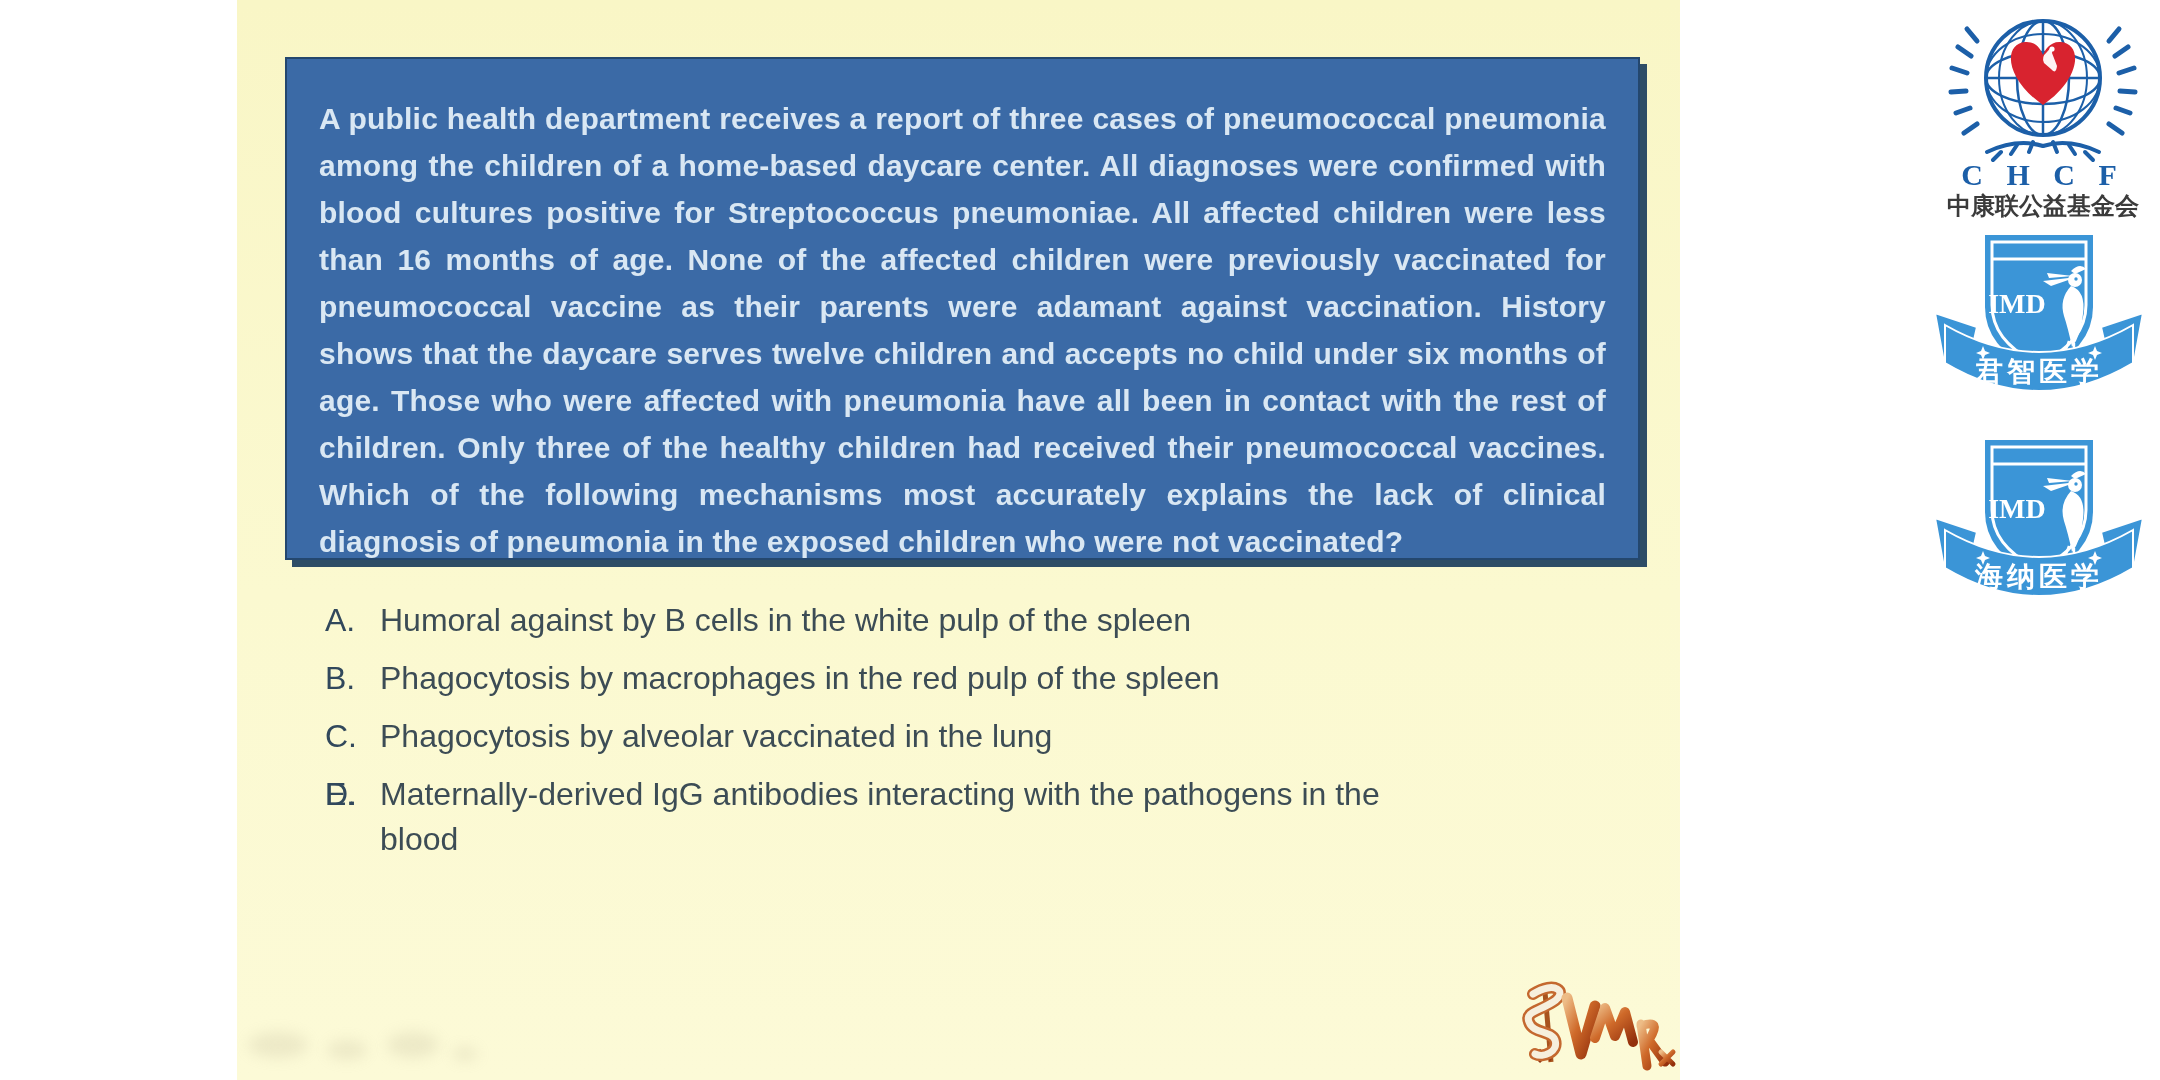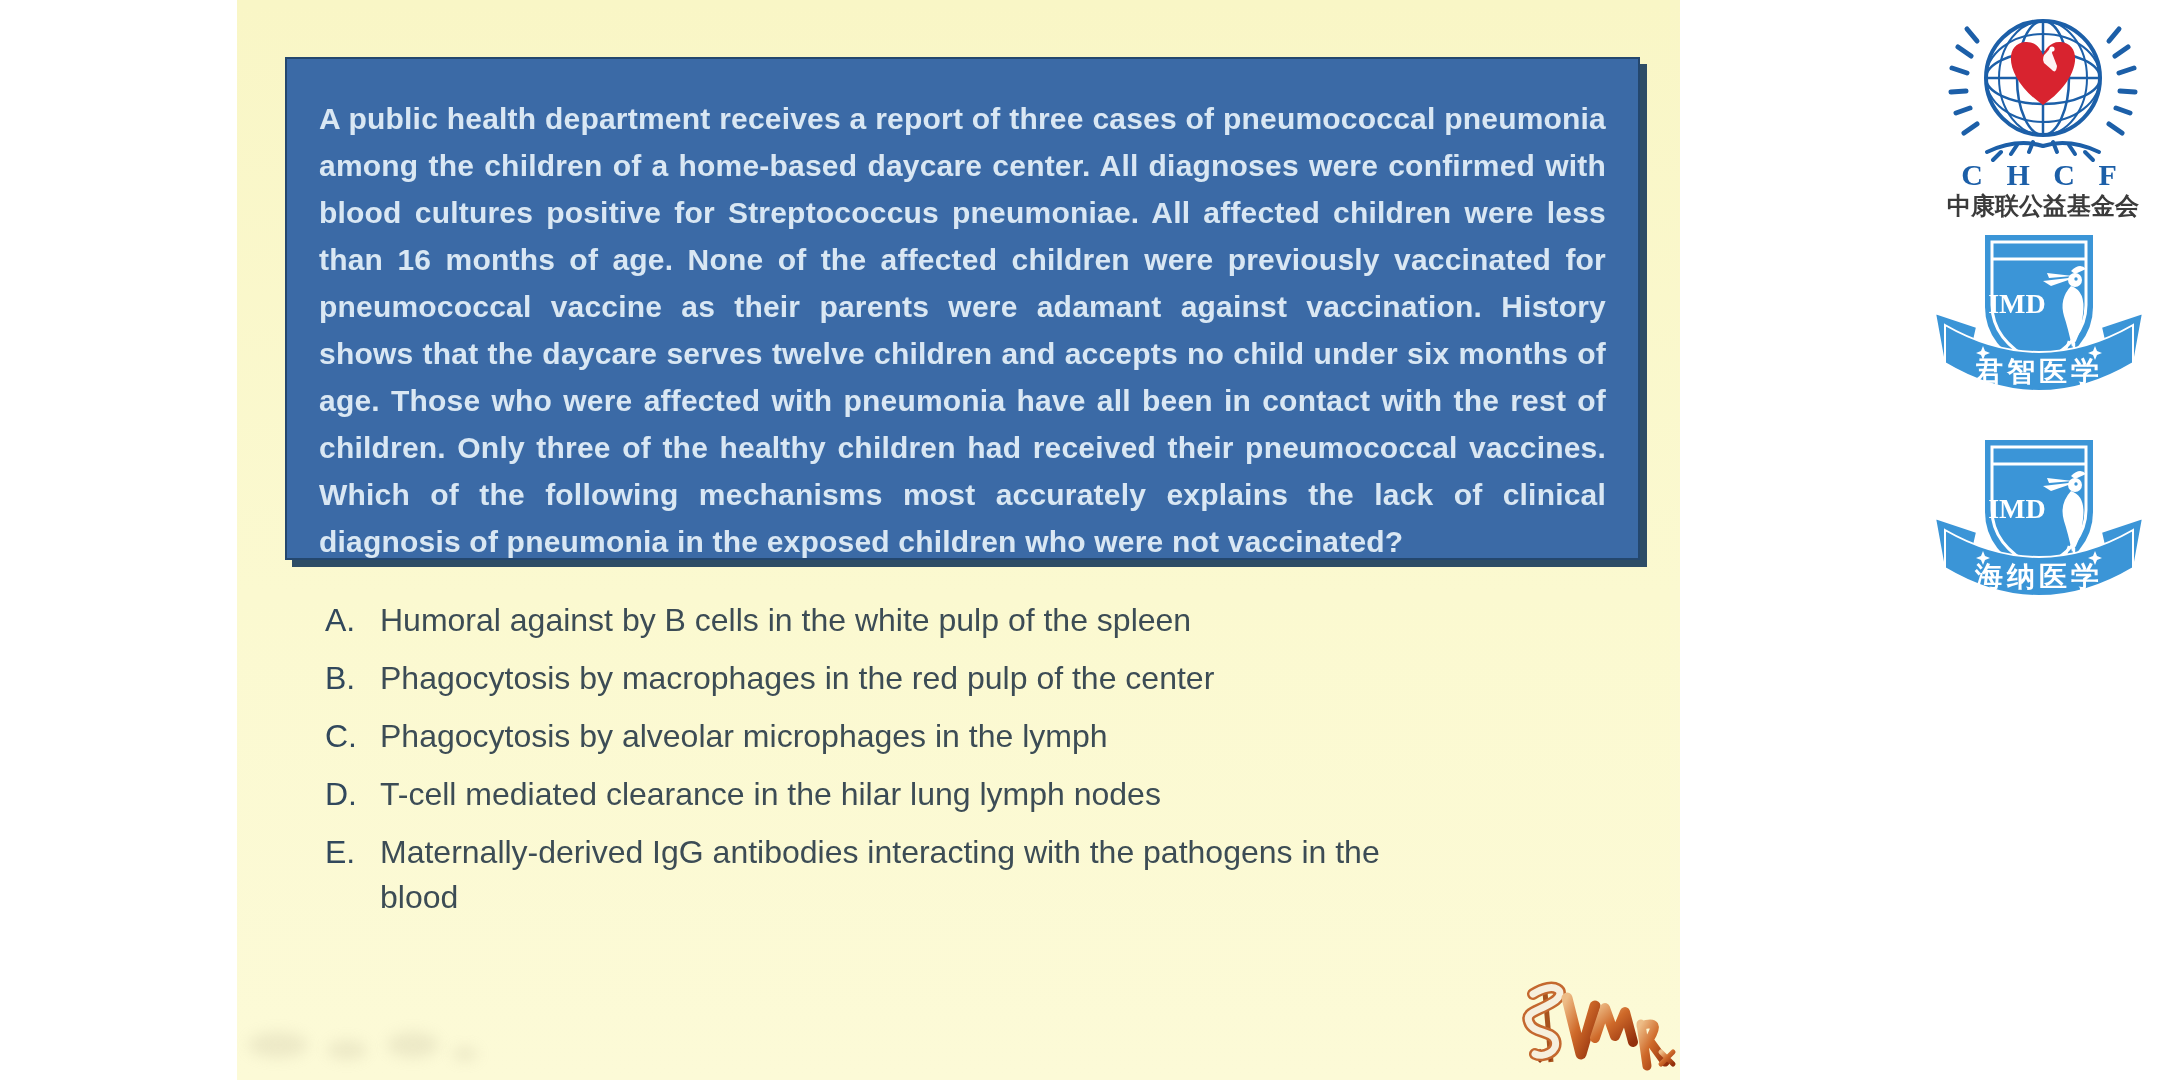--- a/index.html
+++ b/index.html
@@ -58,29 +58,28 @@
     <p>A public health department receives a report of three cases of pneumococcal pneumonia among the children of a home-based daycare center. All diagnoses were confirmed with blood cultures positive for Streptococcus pneumoniae. All affected children were less than 16 months of age. None of the affected children were previously vaccinated for pneumococcal vaccine as their parents were adamant against vaccination. History shows that the daycare serves twelve children and accepts no child under six months of age. Those who were affected with pneumonia have all been in contact with the rest of children. Only three of the healthy children had received their pneumococcal vaccines. Which of the following mechanisms most accurately explains the lack of clinical diagnosis of pneumonia in the exposed children who were not vaccinated?</p>
   </div>
 
   <ul class="options">
     <li>
       <span class="letter">A.</span>
       <span class="opt-text">Humoral against by B cells in the white pulp of the spleen</span>
     </li>
     <li>
       <span class="letter">B.</span>
-      <span class="opt-text">Phagocytosis by macrophages in the red pulp of the center</span>
+      <span class="opt-text">Phagocytosis by macrophages in the red pulp of the spleen</span>
     </li>
     <li>
       <span class="letter">C.</span>
-      <span class="opt-text">Phagocytosis by alveolar microphages in the lymph</span>
+      <span class="opt-text">Phagocytosis by alveolar vaccinated in the lung</span>
     </li>
     <li>
       <span class="letter">D.</span>
-      <span class="opt-text">T-cell mediated clearance in the hilar lung lymph nodes</span>
     </li>
     <li>
       <span class="letter">E.</span>
       <span class="opt-text">Maternally-derived IgG antibodies interacting with the pathogens in the blood</span>
     </li>
   </ul>
 
   <div class="smudge s1"></div>
   <div class="smudge s2"></div>
   <div class="smudge s3"></div>

